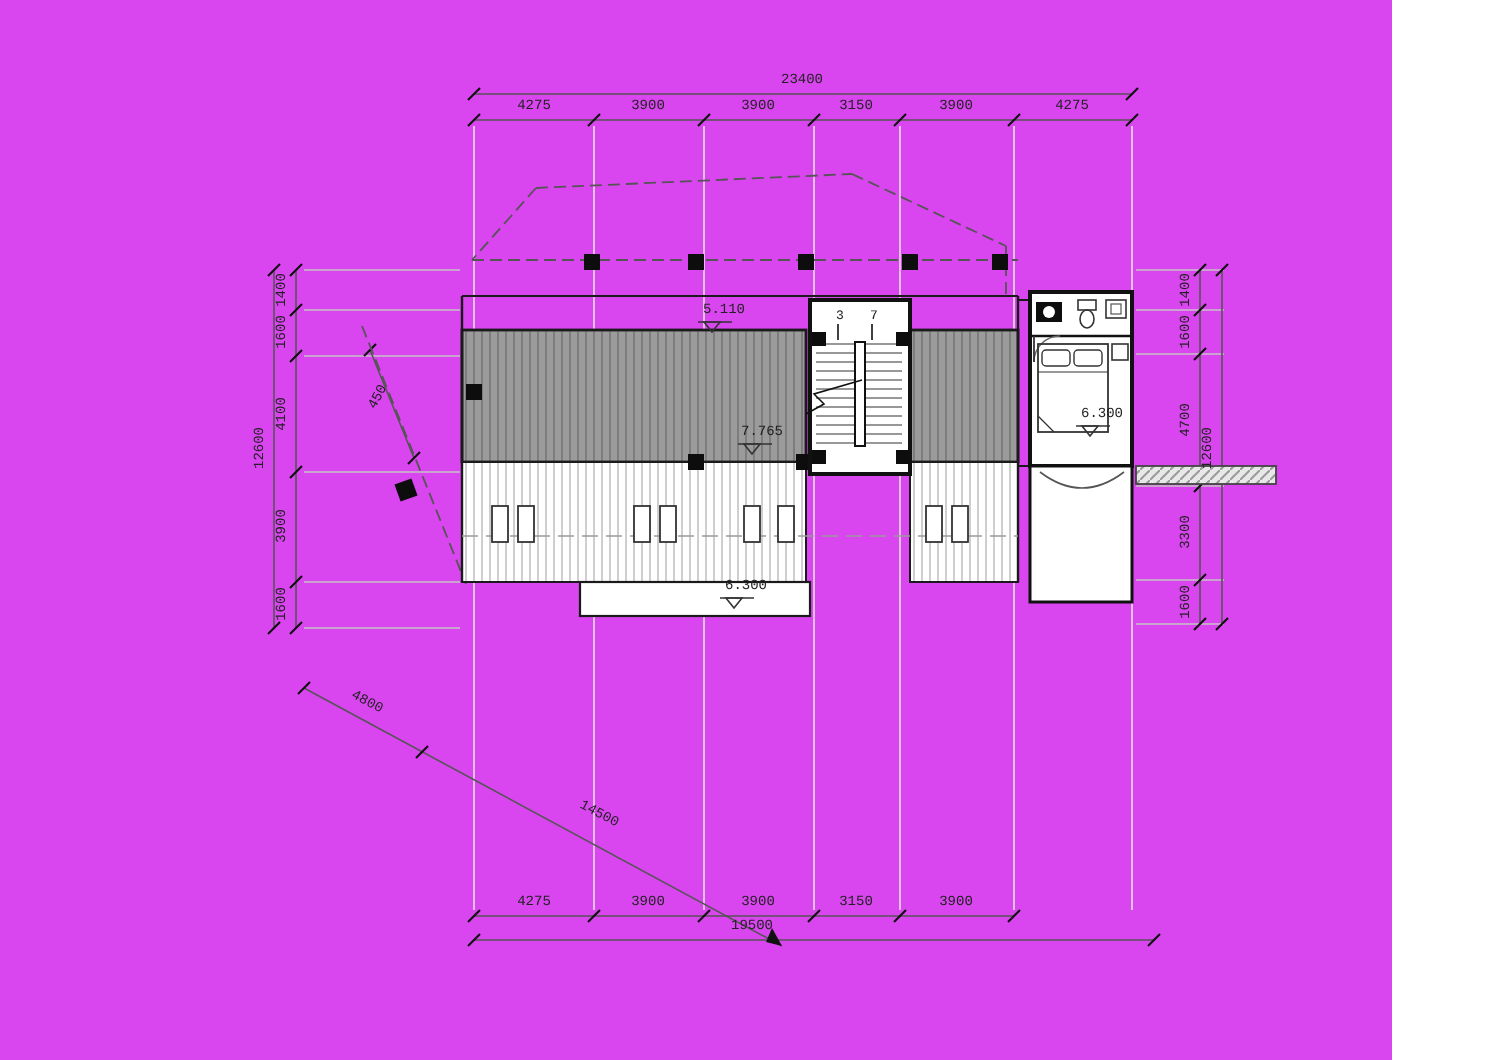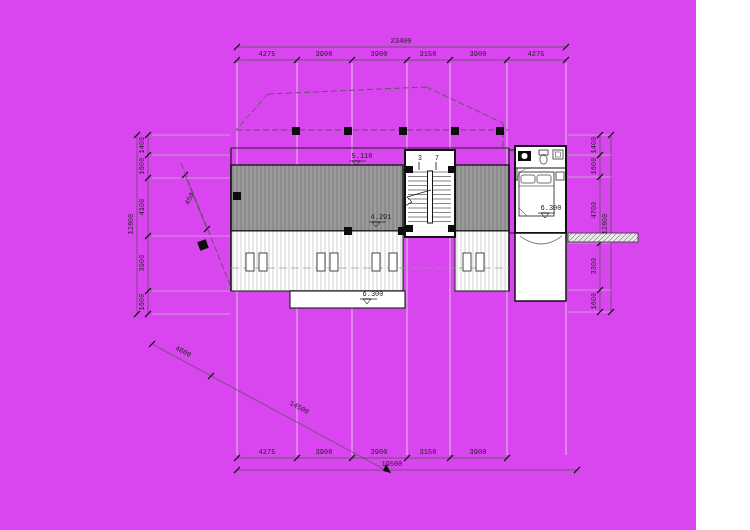--- a/index.html
+++ b/index.html
@@ -240,41 +240,41 @@
 <span class="lbl" style="left:379px;top:54px">3900</span>
 <span class="lbl" style="left:428px;top:54px">3150</span>
 <span class="lbl" style="left:478px;top:54px">3900</span>
 <span class="lbl" style="left:536px;top:54px">4275</span>
 
 <span class="lbl" style="left:267px;top:452px">4275</span>
 <span class="lbl" style="left:324px;top:452px">3900</span>
 <span class="lbl" style="left:379px;top:452px">3900</span>
 <span class="lbl" style="left:428px;top:452px">3150</span>
 <span class="lbl" style="left:478px;top:452px">3900</span>
-<span class="lbl" style="left:392px;top:464px">19500</span>
+<span class="lbl" style="left:376px;top:464px">19500</span>
 
 <span class="lbl rot90" style="left:142px;top:145px">1400</span>
 <span class="lbl rot90" style="left:142px;top:166px">1600</span>
 <span class="lbl rot90" style="left:142px;top:207px">4100</span>
 <span class="lbl rot90" style="left:142px;top:263px">3900</span>
 <span class="lbl rot90" style="left:142px;top:302px">1600</span>
 <span class="lbl rot90" style="left:131px;top:224px">12600</span>
 
 <span class="lbl rot90" style="left:594px;top:145px">1400</span>
 <span class="lbl rot90" style="left:594px;top:166px">1600</span>
 <span class="lbl rot90" style="left:594px;top:210px">4700</span>
 <span class="lbl rot90" style="left:594px;top:266px">3300</span>
 <span class="lbl rot90" style="left:594px;top:301px">1600</span>
 <span class="lbl rot90" style="left:605px;top:224px">12600</span>
 
 <span class="lbl rot28" style="left:183px;top:352px">4800</span>
 <span class="lbl rot28" style="left:299px;top:408px">14500</span>
 <span class="lbl rotm60" style="left:190px;top:199px">450</span>
 
 <span class="lbl" style="left:362px;top:156px">5.110</span>
-<span class="lbl" style="left:381px;top:217px">4.291</span>
+<span class="lbl" style="left:381px;top:217px">7.765</span>
 <span class="lbl" style="left:373px;top:294px">6.300</span>
 <span class="lbl" style="left:551px;top:208px">6.300</span>
 
 <span class="lbl small" style="left:420px;top:158px">3</span>
 <span class="lbl small" style="left:437px;top:158px">7</span>
 
 </div>
 
 </body></html>

